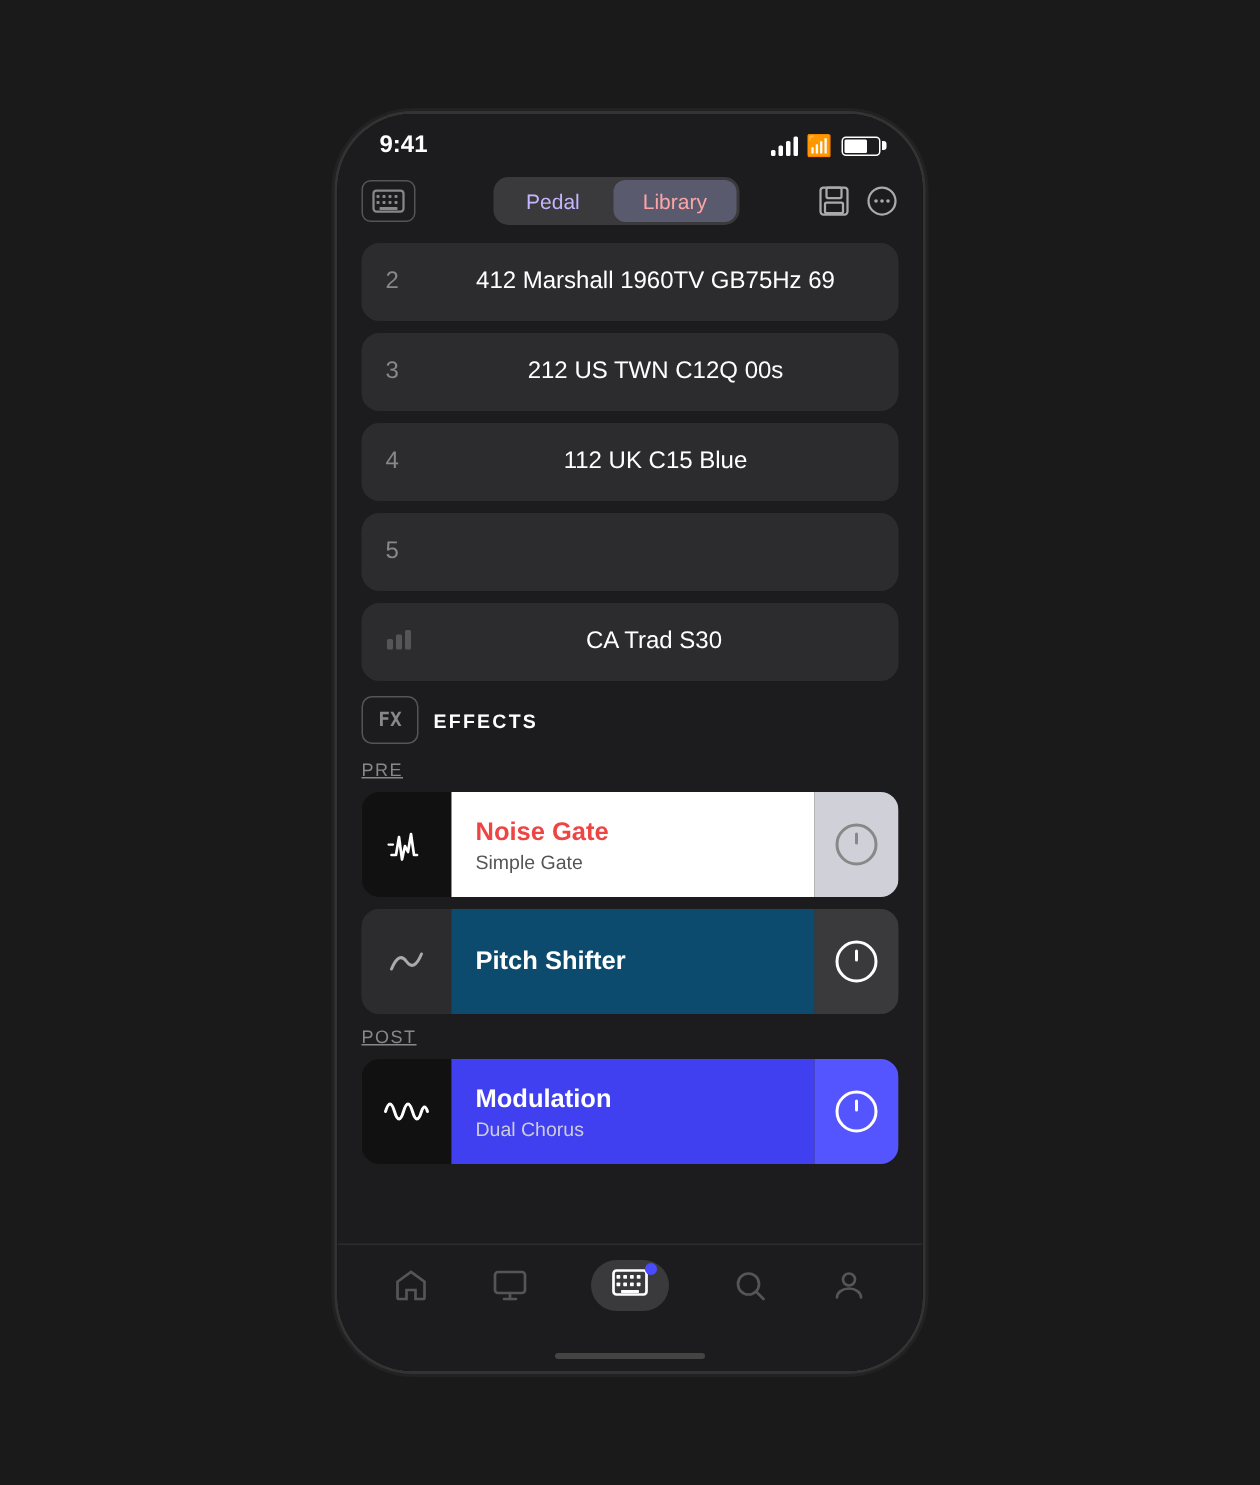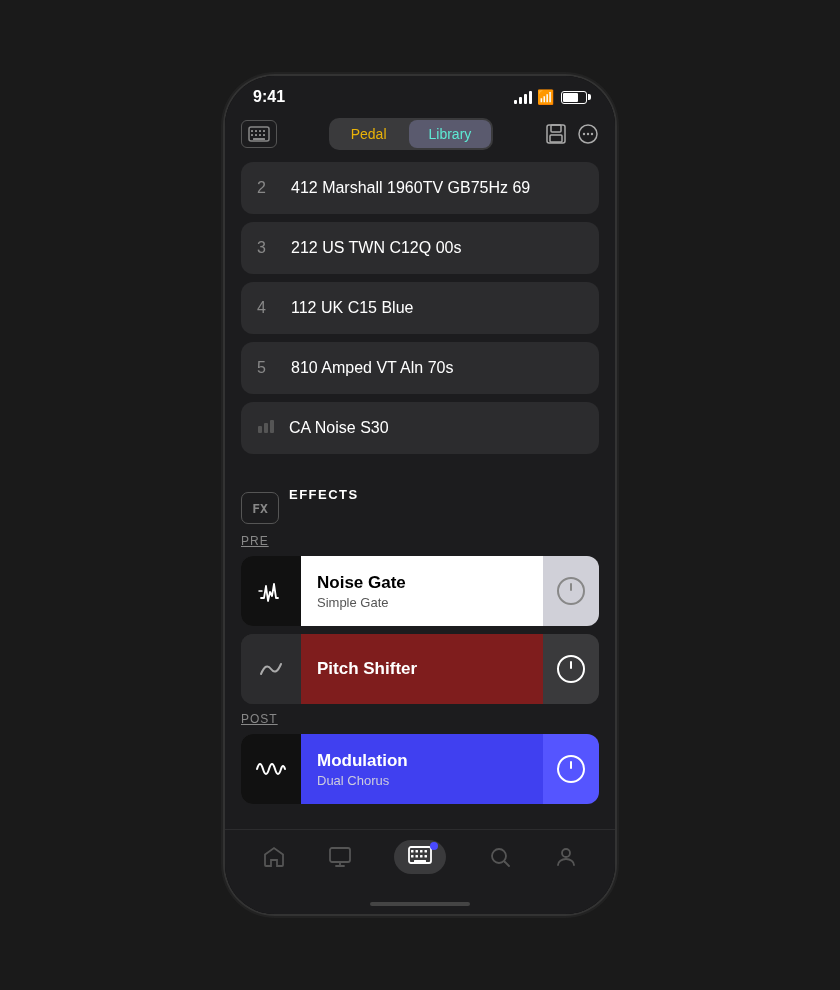--- a/index.html
+++ b/index.html
@@ -115,28 +115,28 @@
       background: #3a3a3c;
       border-radius: 10px;
       padding: 2px;
       gap: 2px;
     }
     .segment-btn {
       padding: 6px 20px;
       border-radius: 8px;
       font-size: 14px;
       font-weight: 500;
-      color: #eab308;
+      color: #c4b5fd;
       cursor: pointer;
       border: none;
       background: transparent;
     }
     .segment-btn.active {
       background: #5a5a6e;
-      color: #5eead4;
+      color: #fca5a5;
     }
     .top-actions {
       display: flex;
       align-items: center;
       gap: 10px;
     }
     .icon-btn {
       color: #aaa;
       font-size: 20px;
       background: none;
@@ -170,20 +170,21 @@
       font-weight: 500;
       width: 20px;
       margin-right: 14px;
       flex-shrink: 0;
     }
     .cabinet-name {
       color: #fff;
       font-size: 16px;
       font-weight: 400;
       flex: 1;
+      text-align: center;
     }
     .cabinet-icon {
       color: #555;
       font-size: 18px;
       margin-right: 10px;
     }
 
     
     .effects-section {
       margin-top: 10px;
@@ -199,21 +200,20 @@
       height: 32px;
       border: 1.5px solid #555;
       border-radius: 7px;
       display: flex;
       align-items: center;
       justify-content: center;
       color: #888;
       font-size: 13px;
       font-weight: 700;
       font-family: monospace;
-      margin-top: 28px;
     }
     .effects-label {
       color: #ffffff;
       font-size: 13px;
       font-weight: 600;
       letter-spacing: 1.5px;
     }
 
     .section-label {
       color: #888;
@@ -254,21 +254,21 @@
     }
     .effect-content.dark {
       background: #2c2c2e;
     }
     .effect-content.blue {
       background: #4040f0;
     }
     .effect-name {
       font-size: 17px;
       font-weight: 600;
-      color: #000000;
+      color: #ef4444;
     }
     .effect-name.light {
       color: #fff;
     }
     .effect-sub {
       font-size: 13px;
       color: #555;
       margin-top: 2px;
     }
     .effect-sub.light {
@@ -432,31 +432,30 @@
       <div class="cabinet-item">
         <span class="cabinet-num">3</span>
         <span class="cabinet-name">212 US TWN C12Q 00s</span>
       </div>
       <div class="cabinet-item">
         <span class="cabinet-num">4</span>
         <span class="cabinet-name">112 UK C15 Blue</span>
       </div>
       <div class="cabinet-item">
         <span class="cabinet-num">5</span>
-        <span class="cabinet-name">810 Amped VT Aln 70s</span>
       </div>
       <div class="cabinet-item">
         <span class="cabinet-icon">
           <svg width="22" height="16" viewBox="0 0 22 16" fill="none">
             <rect x="1" y="8" width="4" height="7" rx="1" fill="#555"></rect>
             <rect x="7" y="5" width="4" height="10" rx="1" fill="#555"></rect>
             <rect x="13" y="2" width="4" height="13" rx="1" fill="#555"></rect>
           </svg>
         </span>
-        <span class="cabinet-name">CA Noise S30</span>
+        <span class="cabinet-name">CA Trad S30</span>
       </div>
 
       <div class="effects-section">
         <div class="effects-header">
           <div class="fx-badge">
             <span style="font-family:monospace;font-weight:bold;font-size:13px;color:#888;">FX</span>
           </div>
           <span class="effects-label">EFFECTS</span>
         </div>
 
@@ -479,21 +478,21 @@
             <div class="power-circle"></div>
           </div>
         </div>
 
         <div class="effect-item">
           <div class="effect-icon-area" style="background:#2c2c2e;">
             <svg width="30" height="30" viewBox="0 0 30 30" fill="none">
               <path d="M5 20 Q10 8 15 15 Q20 22 25 10" stroke="#aaa" stroke-width="2" fill="none" stroke-linecap="round"></path>
             </svg>
           </div>
-          <div class="effect-content dark" style="background:#7f1d1d;">
+          <div class="effect-content dark" style="background:#0c4a6e;">
             <div>
               <div class="effect-name light">Pitch Shifter</div>
             </div>
           </div>
           <div class="effect-power dark">
             <div class="power-circle active"></div>
           </div>
         </div>
 
         <div class="section-label" style="margin-top:4px;">POST</div>

